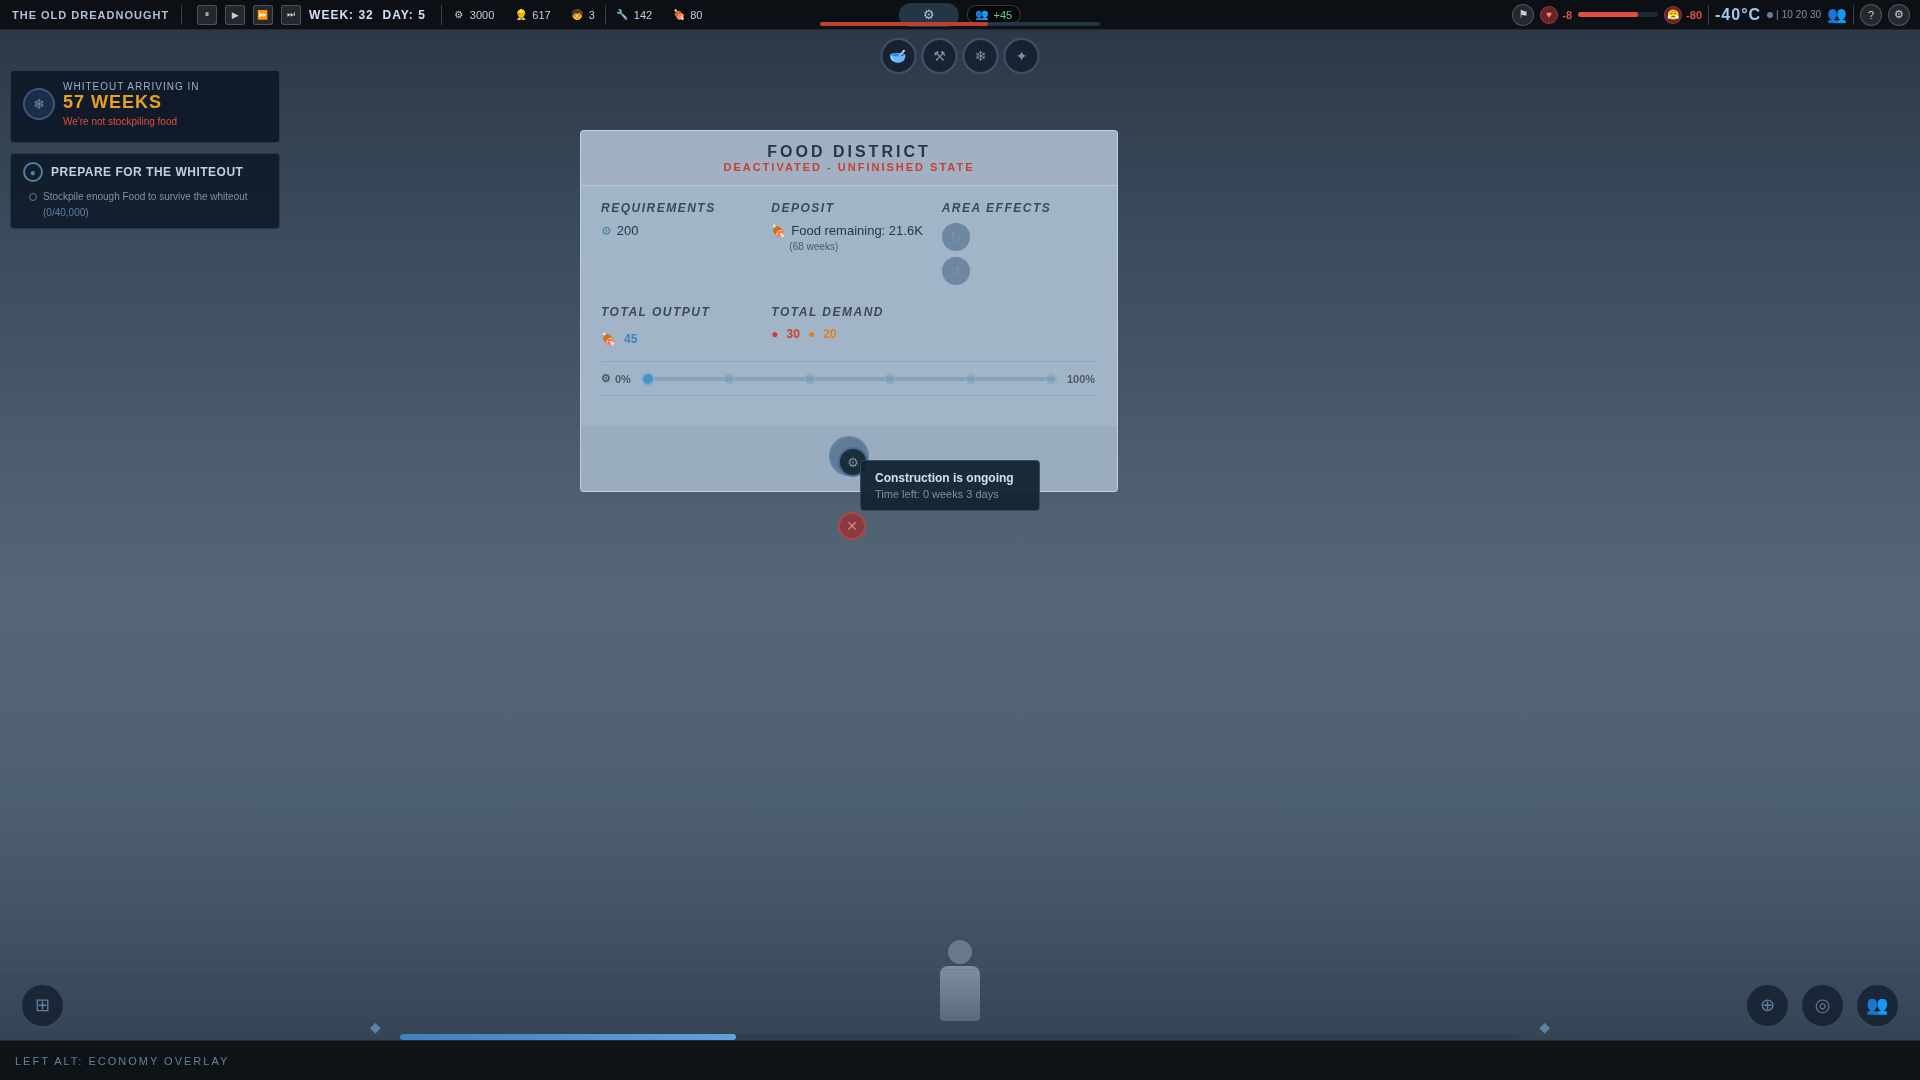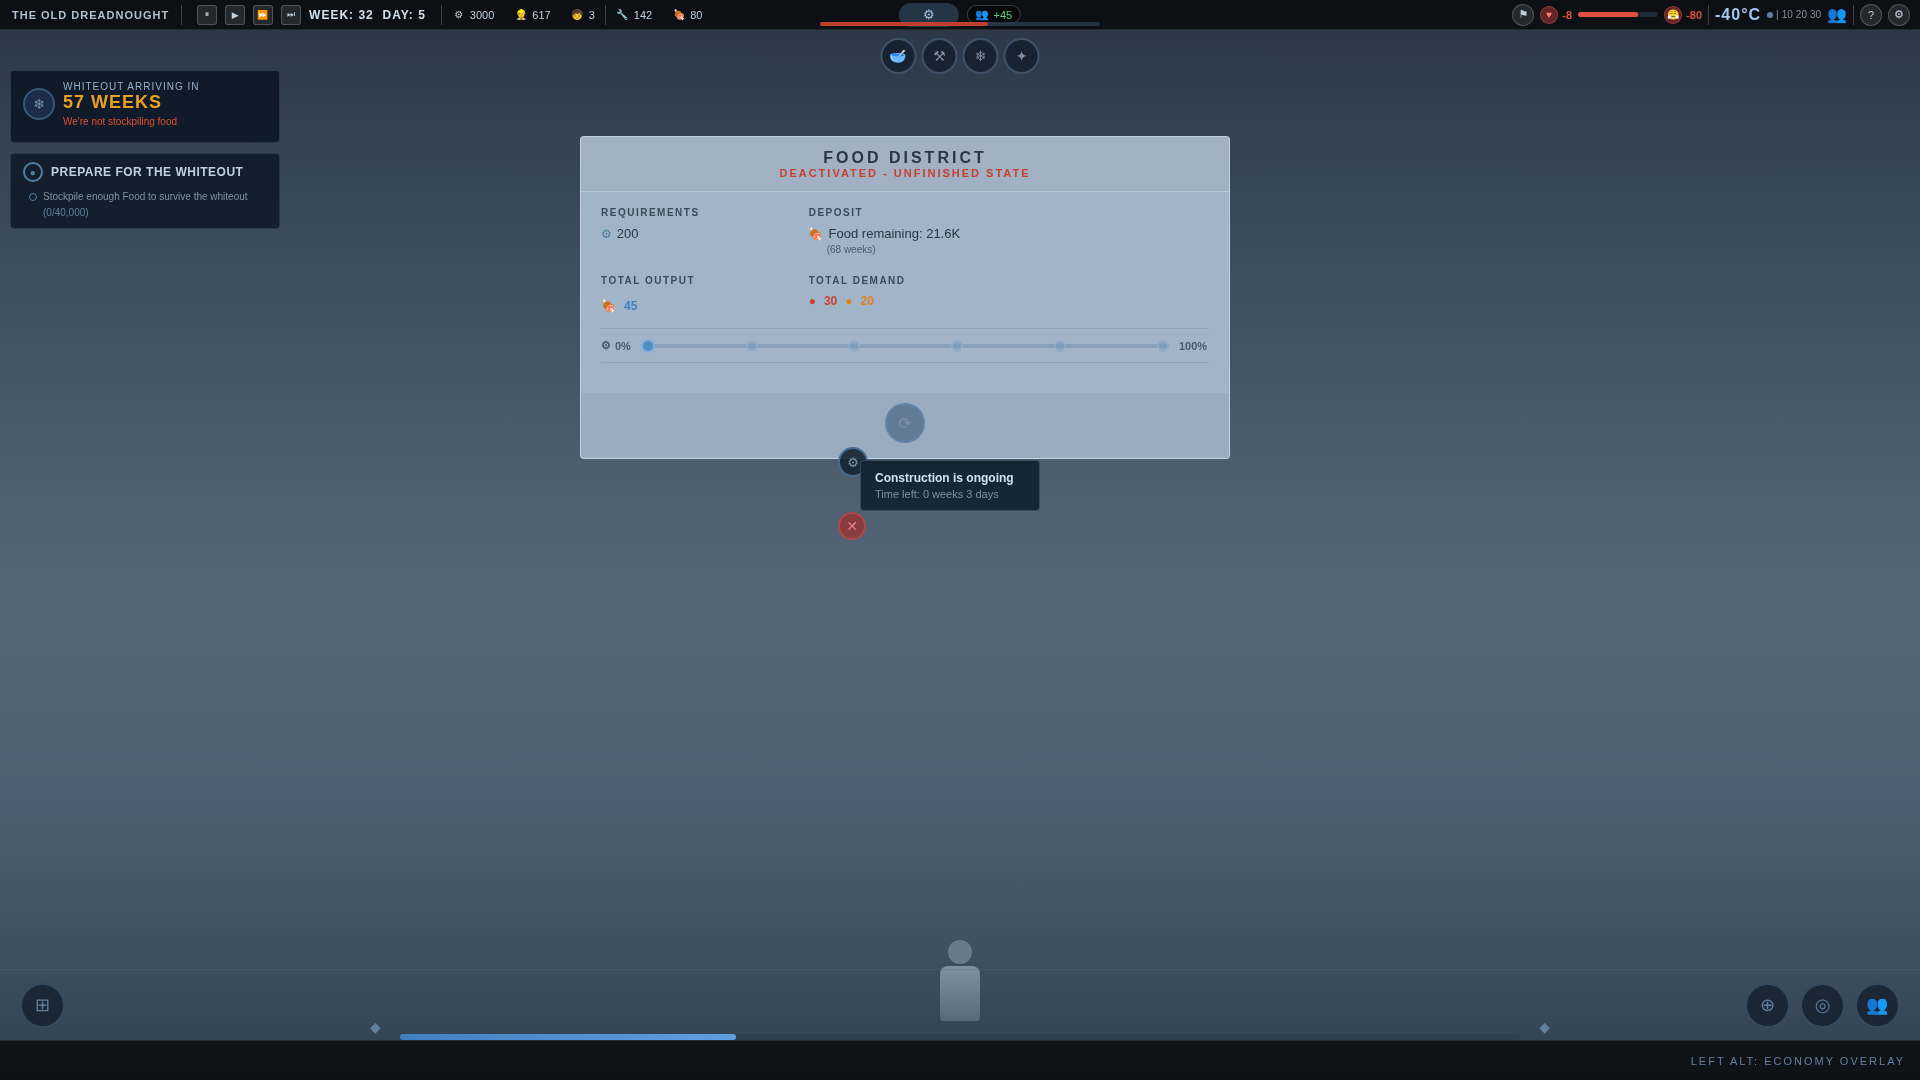--- a/index.html
+++ b/index.html
@@ -307,23 +307,23 @@
 
     .objective-text {
       color: #8090a0;
       font-size: 10px;
       line-height: 1.4;
     }
 
     
     #food-panel {
       position: absolute;
-      top: 136px;
+      top: 130px;
       left: 580px;
-      width: 650px;
+      width: 538px;
       background: rgba(180,195,210,0.92);
       border: 1px solid rgba(200,215,230,0.8);
       border-radius: 4px;
       z-index: 200;
       overflow: hidden;
     }
 
     .panel-title-bar {
       background: rgba(160,175,195,0.95);
       padding: 12px 20px;
@@ -354,25 +354,26 @@
 
     .panel-grid {
       display: grid;
       grid-template-columns: 1fr 1fr 1fr;
       gap: 15px;
       margin-bottom: 20px;
     }
 
     .panel-section-title {
       color: #3a4a5a;
-      font-size: 10px;
+      font-size: 12px;
       font-weight: 700;
       letter-spacing: 1.5px;
       text-transform: uppercase;
       margin-bottom: 8px;
+      font-style: italic;
     }
 
     .panel-value {
       color: #2a3545;
       font-size: 13px;
       display: flex;
       align-items: center;
       gap: 5px;
     }
 
@@ -576,21 +577,20 @@
     
     #bottom-bar {
       position: absolute;
       bottom: 0;
       left: 0;
       right: 0;
       height: 40px;
       background: rgba(0,0,0,0.7);
       display: flex;
       align-items: center;
-      justify-content: flex-end;
       padding: 0 15px;
       z-index: 100;
       border-top: 1px solid rgba(255,255,255,0.1);
     }
 
     .bottom-hint {
       color: #6080a0;
       font-size: 11px;
       letter-spacing: 2px;
       text-transform: uppercase;
@@ -957,20 +957,27 @@
 
       <div>
         <div class="panel-section-title">DEPOSIT</div>
         <div class="panel-value">
           <span class="food-icon">🍖</span>
           <span>Food remaining: 21.6K</span>
         </div>
         <div class="panel-value-sub" style="padding-left:18px;margin-top:3px;">(68 weeks)</div>
       </div>
 
+      <div>
+        <div class="panel-section-title">AREA EFFECTS</div>
+        <div class="panel-area-effects">
+          <div class="effect-icon">↻</div>
+          <div class="effect-icon">↺</div>
+        </div>
+      </div>
     </div>
 
     <div style="display:grid;grid-template-columns:1fr 1fr 1fr;gap:15px;margin-bottom:15px;">
       <div class="total-output-section">
         <div class="panel-section-title">TOTAL OUTPUT</div>
         <div class="output-values">
           <span class="supply-blue">🍖</span>
           <span class="supply-blue">45</span>
         </div>
       </div>

